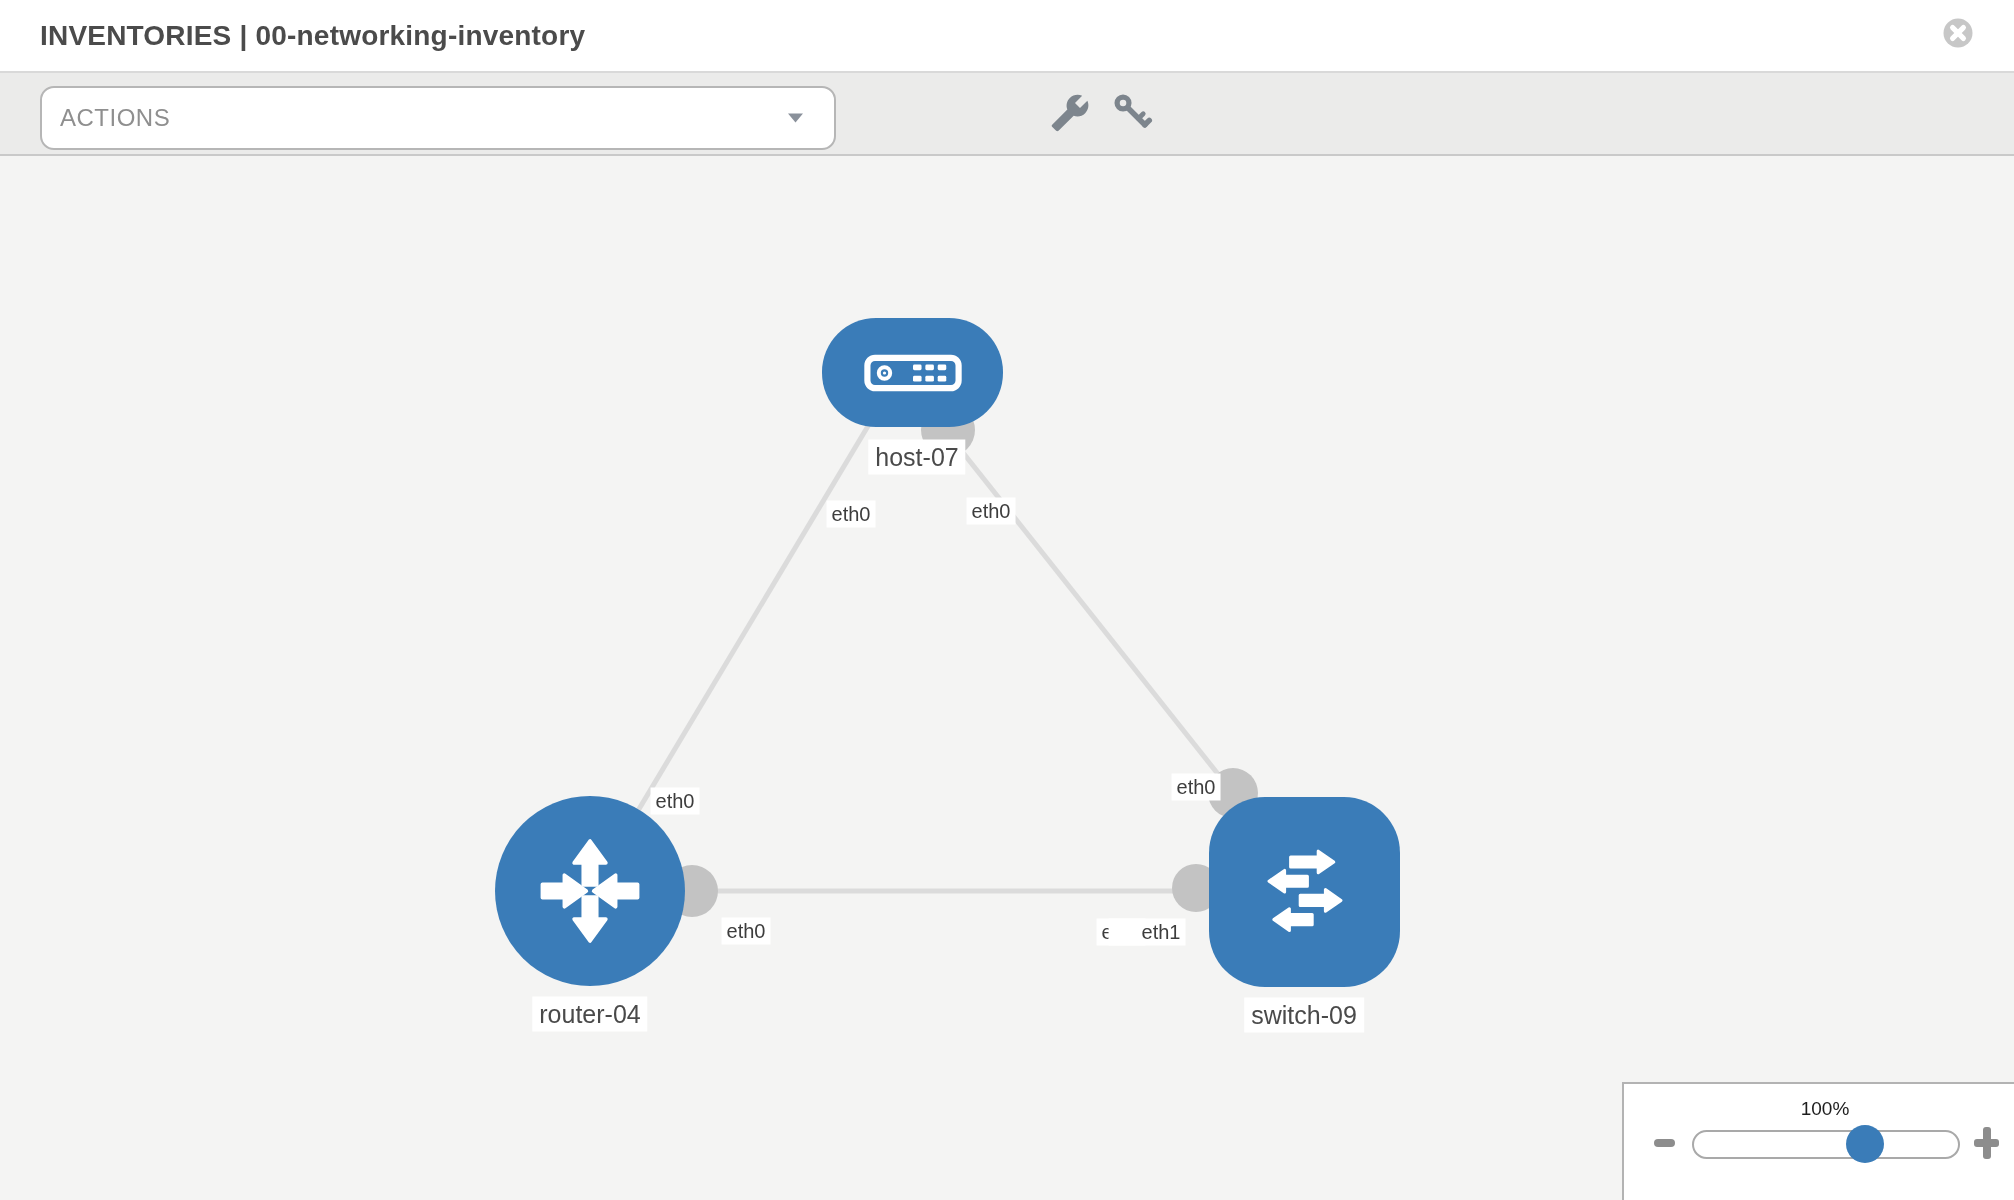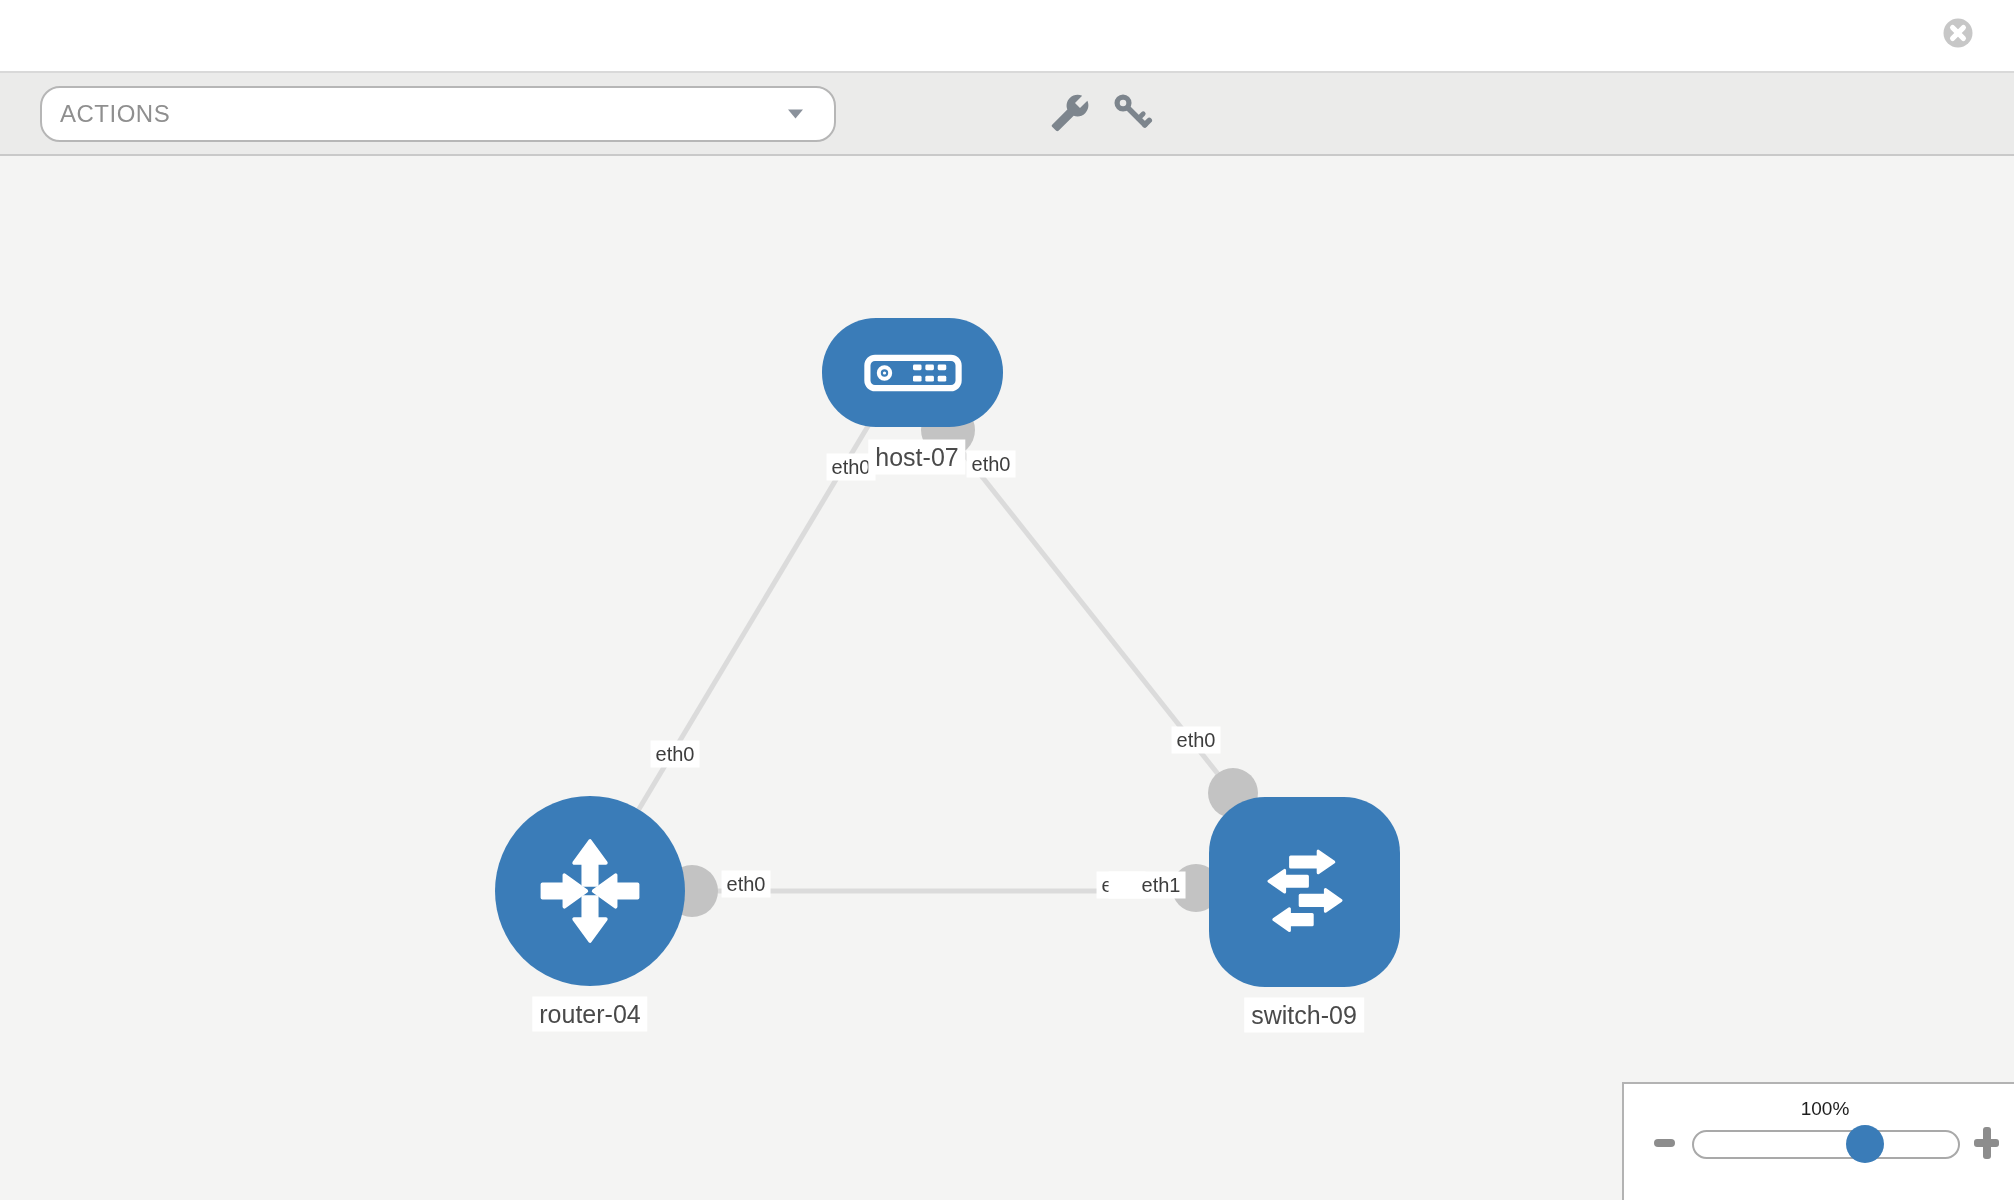--- a/index.html
+++ b/index.html
@@ -11,22 +11,22 @@
   .titlebar { position:relative; height:73px; background:#fff;
     border-bottom:2px solid #d9d9d9; }
   .page-title { position:absolute; left:40px; top:0; line-height:71px;
     font-size:28px; font-weight:bold; color:#4b4b4b; letter-spacing:.2px; }
   .close-btn { position:absolute; left:1941px; top:16px; width:34px; height:34px;
     cursor:pointer; }
 
   
   .toolbar { position:relative; height:83px; background:#ebebea;
     border-bottom:2px solid #c9c9c9; }
-  .combo { position:absolute; top:13px; height:56px; background:#fff;
-    border:2px solid #b6b6b6; border-radius:20px; display:flex;
+  .combo { position:absolute; top:13px; height:64px; background:#fff;
+    border:2px solid #b6b6b6; border-radius:14px; display:flex;
     align-items:center; cursor:pointer; }
   .combo-actions { left:40px; width:796px; }
   .combo-search { left:1183px; width:792px; }
   .combo-text { margin-left:18px; font-size:24px; color:#8f8f8f; letter-spacing:.5px; }
   .caret { position:absolute; top:50%; transform:translateY(-50%); }
   .combo-actions .caret { right:30px; }
   .combo-search .caret { right:26px; }
   .tool-icon { position:absolute; cursor:pointer; }
   .tool-wrench { left:1050px; top:20px; }
   .tool-key { left:1112px; top:19px; }
@@ -37,21 +37,21 @@
   .links-layer { position:absolute; left:0; top:0; z-index:1; }
   .node { position:absolute; z-index:2; background:#3a7cb8; display:flex;
     align-items:center; justify-content:center; cursor:pointer; }
   .node-host { left:822px; top:162px; width:181px; height:109px; border-radius:54px; }
   .node-router { left:495px; top:640px; width:190px; height:190px; border-radius:50%; }
   .node-switch { left:1209px; top:641px; width:191px; height:190px; border-radius:56px; }
 
   .chip { position:absolute; transform:translate(-50%,-50%); background:#fff;
     color:#4a4a4a; white-space:nowrap; }
   .node-label { font-size:25px; padding:3px 7px; z-index:4; }
-  .iface-label { font-size:20px; padding:2px 5px; z-index:3; color:#3d3d3d; }
+  .iface-label { font-size:20px; padding:2px 5px; z-index:3; color:#3d3d3d;margin-top:47px; }
   .iface-front { z-index:4; }
 
   .lbl-host     { left:917px; top:301px; }
   .lbl-router   { left:590px; top:858px; }
   .lbl-switch   { left:1304px; top:859px; }
   .if-host-l    { left:851px;  top:311px; }
   .if-host-r    { left:991px;  top:308px; }
   .if-rt-upper  { left:675px;  top:598px; }
   .if-rt-right  { left:746px;  top:728px; }
   .if-sw-top    { left:1196px; top:584px; }
@@ -75,20 +75,21 @@
     border-radius:3px; background:#8d8d8d; }
   .zoom-plus .v { position:absolute; left:8.5px; top:0; width:8px; height:32px;
     border-radius:3px; background:#8d8d8d; }
 </style>
 </head>
 <body>
 
 <div class="app">
 
   <header class="titlebar">
+    <div class="page-title">INVENTORIES | 00-networking-inventory</div>
     <div class="close-btn">
       <svg width="34" height="34" viewBox="0 0 34 34">
         <circle cx="17" cy="17" r="14.5" fill="#c7c7c7"></circle>
         <path d="M11.6 11.6 L22.4 22.4 M22.4 11.6 L11.6 22.4" stroke="#ffffff" stroke-width="5.2" stroke-linecap="round" fill="none"></path>
       </svg>
     </div>
   </header>
 
   <div class="toolbar">
     <div class="combo combo-actions">

